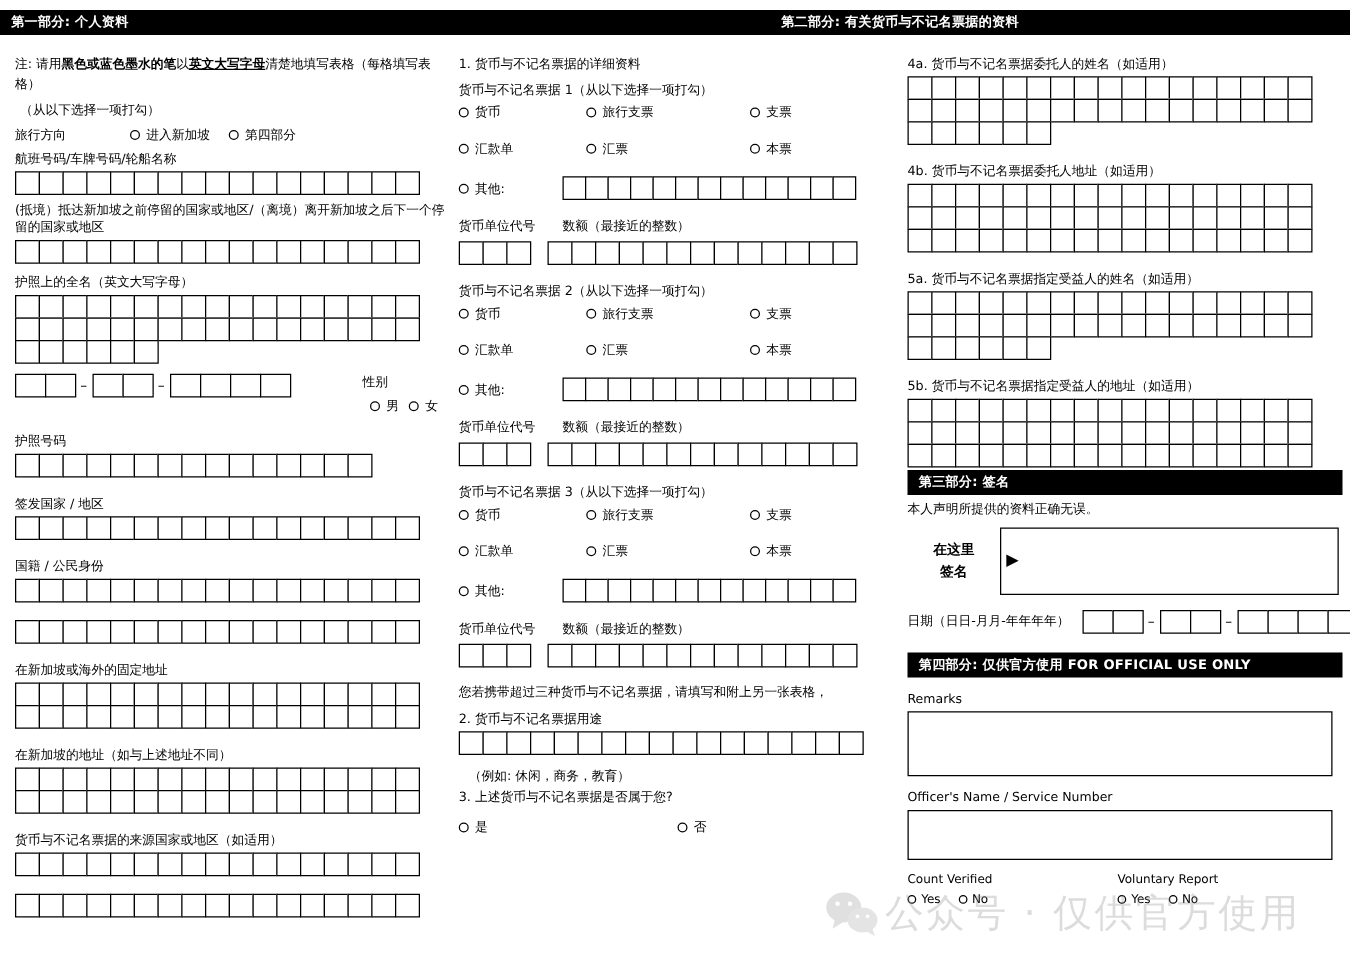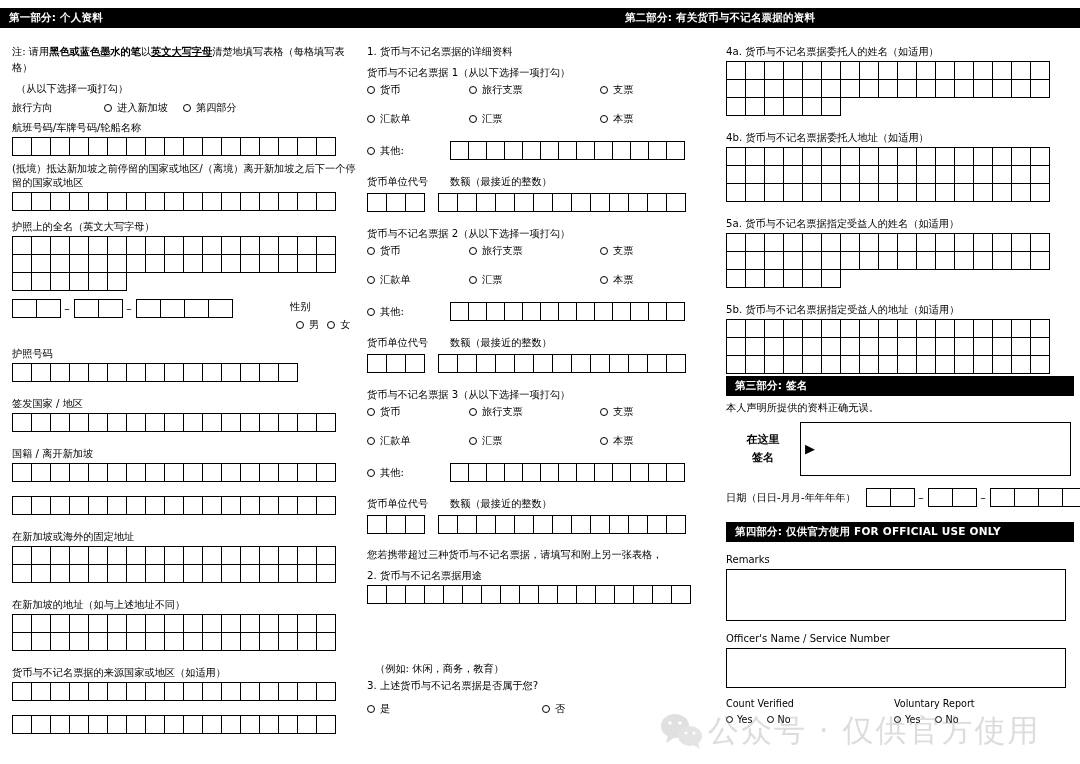--- a/index.html
+++ b/index.html
@@ -287,21 +287,21 @@
         <span class="cell" style="width: 20px;"></span>
         <span class="cell" style="width: 20px;"></span>
         <span class="cell" style="width: 20px;"></span>
         <span class="cell" style="width: 20px;"></span>
         <span class="cell" style="width: 20px;"></span>
         <span class="cell" style="width: 20px;"></span>
         <span class="cell" style="width: 20px;"></span>
       </div>
     <div class="sp14"></div>
 
-    <div class="lbl">国籍 / 离开新加坡</div>
+    <div class="lbl">国籍 / 公民身份</div>
     <div class="comb">
         <span class="cell" style="width: 20px;"></span>
         <span class="cell" style="width: 20px;"></span>
         <span class="cell" style="width: 20px;"></span>
         <span class="cell" style="width: 20px;"></span>
         <span class="cell" style="width: 20px;"></span>
         <span class="cell" style="width: 20px;"></span>
         <span class="cell" style="width: 20px;"></span>
         <span class="cell" style="width: 20px;"></span>
         <span class="cell" style="width: 20px;"></span>
@@ -727,21 +727,21 @@
         <span class="cell" style="width: 20px;"></span>
         <span class="cell" style="width: 20px;"></span>
         <span class="cell" style="width: 20px;"></span>
         <span class="cell" style="width: 20px;"></span>
         <span class="cell" style="width: 20px;"></span>
         <span class="cell" style="width: 20px;"></span>
         <span class="cell" style="width: 20px;"></span>
         <span class="cell" style="width: 20px;"></span>
       </div>
     <div class="sp10"></div>
-    <div class="lbl" style="padding-left:8px;margin-top:47px;">（例如: 休闲，商务，教育）</div>
+    <div class="lbl" style="padding-left:8px;">（例如: 休闲，商务，教育）</div>
 
     <div class="lbl">3. 上述货币与不记名票据是否属于您?</div>
     <div class="radio-row" style="margin-top:9px;">
       <span class="opt" style="width:175px;">
         <span class="ring"></span>
         <span>是</span>
         </span>
       <span class="opt">
         <span class="ring"></span>
         <span>否</span>

